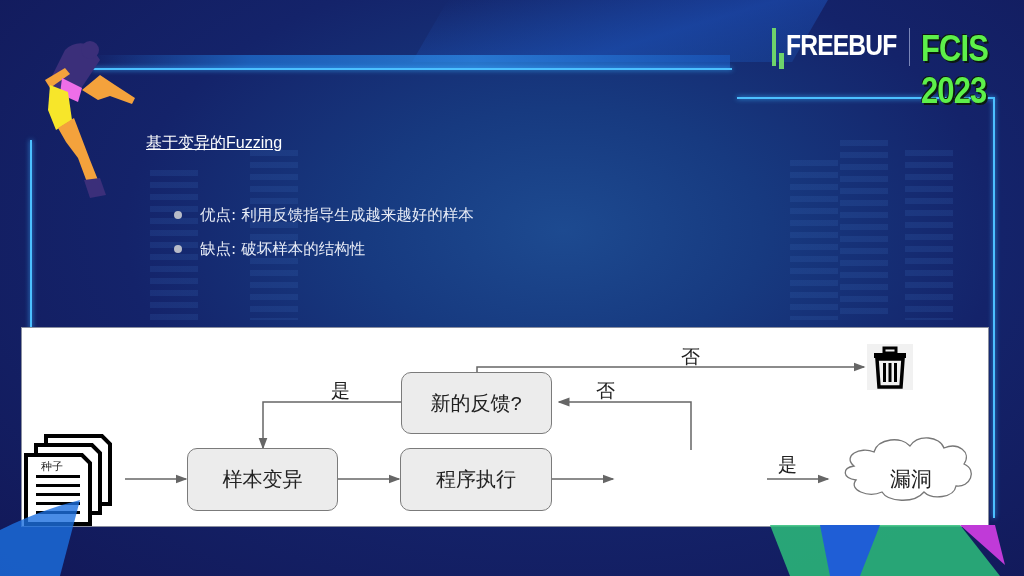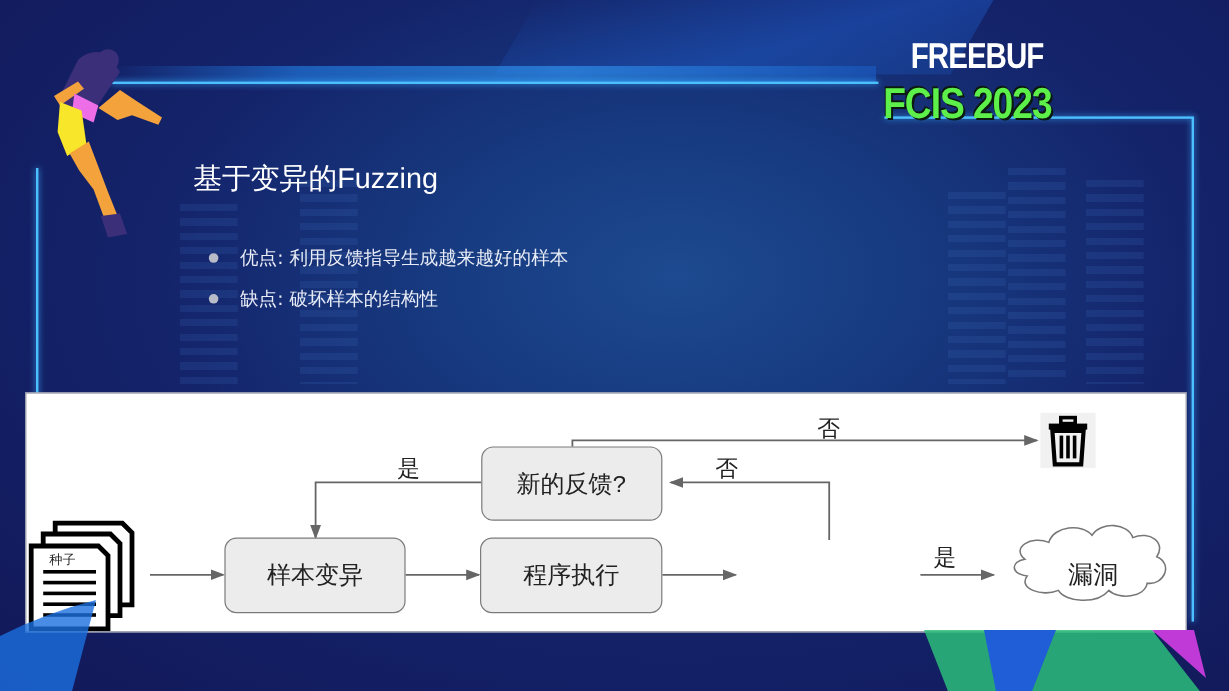--- a/index.html
+++ b/index.html
@@ -39,38 +39,39 @@
     position: absolute; left: 30px; top: 140px; width: 2px; height: 190px; background: #4cc0ff;
     box-shadow: 0 0 5px #3aaeff;
   }
   .server-col {
     position: absolute; width: 48px;
     background: repeating-linear-gradient(180deg, rgba(60,110,190,.18) 0 6px, rgba(0,0,0,0) 6px 12px);
   }
   
   .runner { position: absolute; left: 20px; top: 30px; width: 120px; height: 170px; }
   
-  .logo { position: absolute; left: 736px; top: 28px; height: 44px; display: flex; align-items: center; flex-direction: column; }
+  .logo { position: absolute; left: 772px; top: 28px; height: 44px; display: flex; align-items: flex-start; }
   .logo-mark { width: 6px; height: 38px; background: #6ed36b; margin-right: 3px; }
   .logo-mark2 { width: 8px; height: 16px; background: #6ed36b; margin-right: 2px; align-self: flex-end; margin-bottom: 3px; }
   .logo-freebuf {
     color: #ffffff; font-family: "Liberation Sans", sans-serif; font-weight: bold;
     font-size: 30px; letter-spacing: -1px; transform: scaleX(.82); transform-origin: left center;
     margin-right: -18px;
   }
   .logo-sep { width: 1px; height: 38px; background: #7a86b8; margin: 0 12px 0 6px; }
   .logo-fcis {
     color: #5df04a; font-family: "Liberation Sans", sans-serif; font-weight: bold; font-size: 36px;
     letter-spacing: -1px; transform: scaleX(.86); transform-origin: left center;
     text-shadow: 2px 2px 0 #0b1a10, -1px -1px 0 #0b1a10;
   }
   
   .title {
-    position: absolute; left: 161px; top: 133px; color: #ffffff; font-size: 24px;
+    position: absolute; left: 146px; top: 133px; color: #ffffff; font-size: 16px;
     font-family: "Liberation Sans", "DejaVu Sans", sans-serif;
+    text-decoration: underline;
   }
   .bullets { position: absolute; left: 172px; top: 202px; margin: 0; padding: 0; list-style: none; }
   .bullets li {
     position: relative; color: #e8ecf6; font-size: 15.5px; height: 34px; line-height: 26px;
     padding-left: 28px;
   }
   .bullets li::before {
     content: ""; position: absolute; left: 2px; top: 9px; width: 8px; height: 8px;
     border-radius: 50%; background: #b8bcc8;
   }

